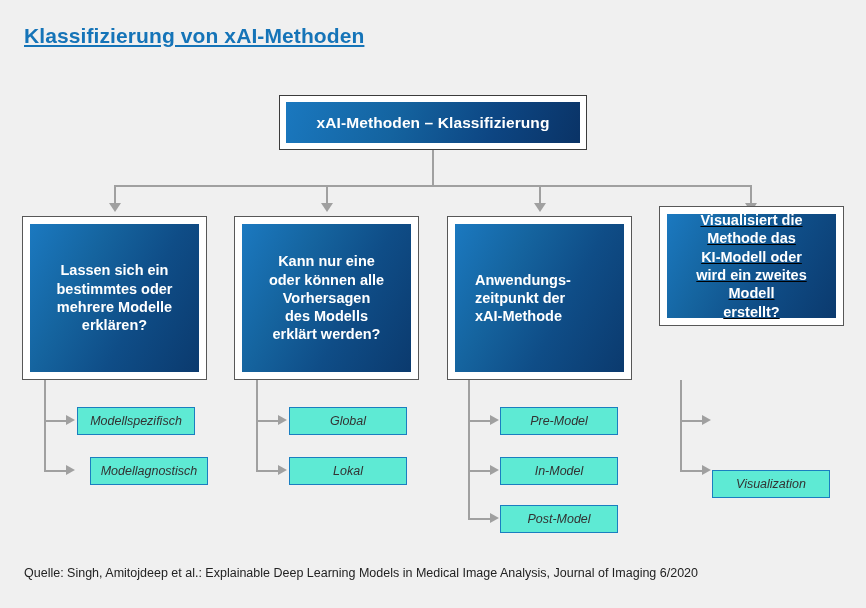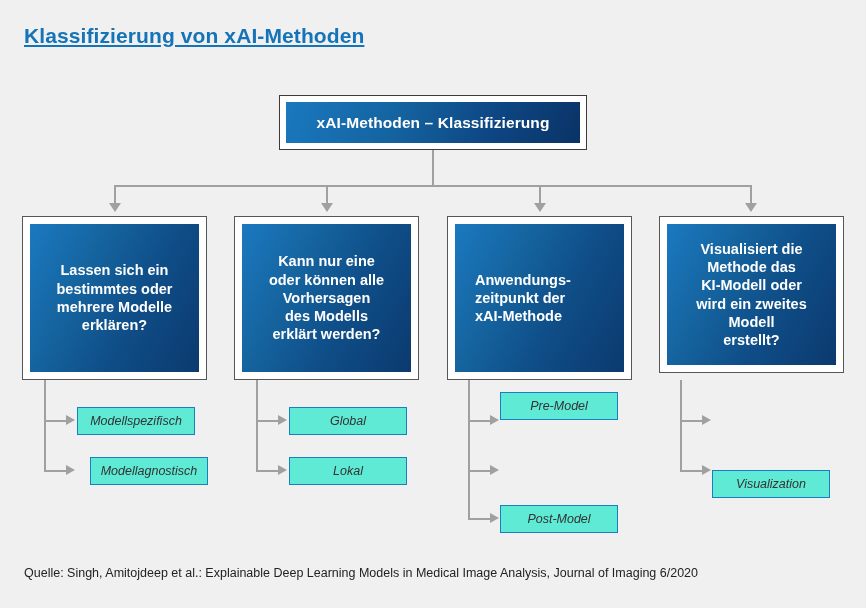--- a/index.html
+++ b/index.html
@@ -188,21 +188,21 @@
   </div>
 
   <div class="cat-box" style="left:447px; top:216px; width:185px; height:164px;">
     <div class="cat-fill">
       <span class="cat-label left">Anwendungs-
 zeitpunkt der
 xAI-Methode</span>
     </div>
   </div>
 
-  <div class="cat-box" style="left:659px; top:216px; width:185px; height:157px;">
+  <div class="cat-box" style="left:659px; top:206px; width:185px; height:120px;text-decoration:underline;">
     <div class="cat-fill">
       <span class="cat-label">Visualisiert die
 Methode das
 KI-Modell oder
 wird ein zweites
 Modell
 erstellt?</span>
     </div>
   </div>
 
@@ -233,22 +233,25 @@
   </div>
 
   <div class="conn conn-v" style="left:468px; top:380px; height:139px;"></div>
   <div class="conn conn-h" style="left:468px; top:420px; width:24px;"></div>
   <div class="arrow-right" style="left:490px; top:415px;"></div>
   <div class="conn conn-h" style="left:468px; top:470px; width:24px;"></div>
   <div class="arrow-right" style="left:490px; top:465px;"></div>
   <div class="conn conn-h" style="left:468px; top:518px; width:24px;"></div>
   <div class="arrow-right" style="left:490px; top:513px;"></div>
 
-  <div class="leaf-box" style="left:500px; top:392px; width:118px; height:28px;justify-content:center;">
+  <div class="leaf-box" style="left:500px; top:407px; width:118px; height:28px;justify-content:center;">
     <span class="leaf-label">Pre-Model</span>
+  </div>
+  <div class="leaf-box" style="left:500px; top:457px; width:118px; height:28px;">
+    <span class="leaf-label">In-Model</span>
   </div>
   <div class="leaf-box" style="left:500px; top:505px; width:118px; height:28px;">
     <span class="leaf-label">Post-Model</span>
   </div>
 
   <div class="conn conn-v" style="left:680px; top:380px; height:91px;"></div>
   <div class="conn conn-h" style="left:680px; top:420px; width:24px;"></div>
   <div class="arrow-right" style="left:702px; top:415px;"></div>
   <div class="conn conn-h" style="left:680px; top:470px; width:24px;"></div>
   <div class="arrow-right" style="left:702px; top:465px;"></div>

